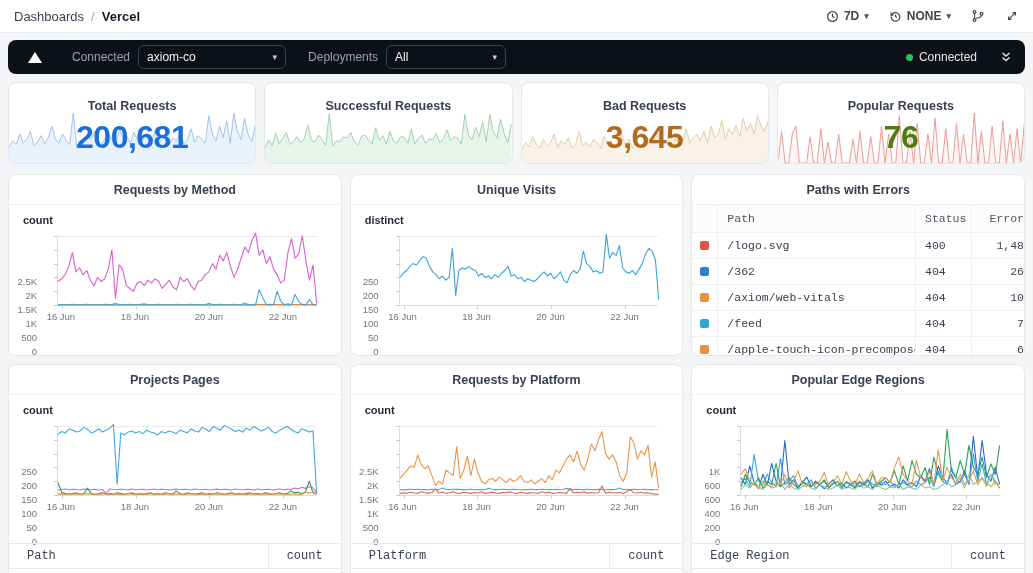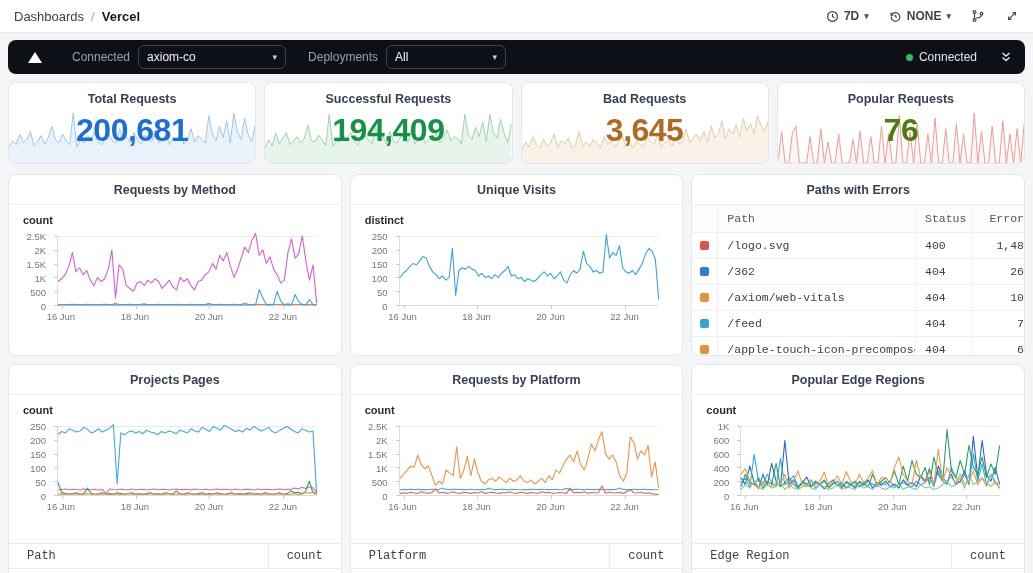--- a/index.html
+++ b/index.html
@@ -33,33 +33,33 @@
   .conn-dot { width:7px; height:7px; border-radius:50%; background:#2fbf62; }
   .dbl-chev { color:#e5e8ea; cursor:pointer; display:flex; }
 
   
   .stats-row  { margin:8px 8px 0; display:grid; grid-template-columns:repeat(4,1fr); gap:8px; height:82px; }
   .mid-row    { margin:10px 8px 0; display:grid; grid-template-columns:repeat(3,1fr); gap:8px; height:182px; }
   .bot-row    { margin:8px 8px 0; display:grid; grid-template-columns:repeat(3,1fr); gap:8px; height:230px; }
   .card { background:#ffffff; border:1px solid #e5e7ea; border-radius:8px; overflow:hidden; position:relative; }
 
   
-  .stat-title { text-align:center; font-size:12.5px; font-weight:700; color:#374151; margin-top:9px; position:relative; z-index:2; }
+  .stat-title { text-align:center; font-size:12.5px; font-weight:700; color:#374151; margin-top:16px; position:relative; z-index:2; }
   .stat-value { text-align:center; font-size:32px; font-weight:700; letter-spacing:-0.5px; position:relative; z-index:2; margin-top:6px; }
   .spark { position:absolute; left:0; right:0; bottom:0; height:58px; z-index:1; }
   .spark svg { width:100%; height:100%; display:block; overflow:visible; }
 
   
   .card-head { height:30px; display:flex; align-items:center; justify-content:center;
                border-bottom:1px solid #eef0f3; font-size:12.5px; font-weight:700; color:#374151; }
   .card-body { padding:7px 12px 0; }
   .metric { font-size:11px; font-weight:700; color:#1f2937; margin:2px 0 10px 2px; }
   .chart { position:relative; height:86px; }
   .ylab { position:absolute; left:0; top:0; bottom:16px; width:32px; font-size:9.5px; color:#6f7780; }
-  .ylab span { position:absolute; right:7px; transform:translateY(-50%); }
+  .ylab span { position:absolute; right:16px; transform:translateY(-50%);margin-top:45px; }
   .plot { position:absolute; left:36px; right:12px; top:0; bottom:16px;
           border-left:1px solid #d9dce1; border-bottom:1px solid #d9dce1; }
   .topgrid { position:absolute; left:0; right:0; top:0; height:1px; background:#e9ebef; }
   .plotsvg { position:absolute; left:0; top:0; width:100%; height:100%; overflow:visible; }
   .ytick { position:absolute; left:-4px; width:4px; height:1px; background:#c9cdd3; }
   .xtick { position:absolute; bottom:-4px; width:1px; height:4px; background:#c9cdd3; }
   .xlab { position:absolute; left:36px; right:12px; bottom:0; height:12px; font-size:9.5px; color:#6f7780; }
   .xlab span { position:absolute; bottom:0; transform:translateX(-50%); white-space:nowrap; }
 
   
@@ -164,21 +164,20 @@
     <div class="stat-value" style="color: rgb(28, 111, 216);">200,681</div>
     <div class="spark">
         <svg viewBox="0 0 100 100" preserveAspectRatio="none">
           <polygon points="0,100 0.00,72.73 1.45,61.82 2.90,68.18 4.35,50.00 5.80,65.45 7.25,59.09 8.70,45.45 10.14,70.00 11.59,63.64 13.04,52.73 14.49,67.27 15.94,56.36 17.39,36.36 18.84,59.09 20.29,65.45 21.74,50.00 23.19,61.82 24.64,68.18 26.09,13.64 27.54,72.73 28.99,60.00 30.43,65.45 31.88,52.73 33.33,59.09 34.78,45.45 36.23,63.64 37.68,68.18 39.13,56.36 40.58,50.00 42.03,61.82 43.48,65.45 44.93,40.91 46.38,59.09 47.83,54.55 49.28,65.45 50.72,47.27 52.17,60.00 53.62,67.27 55.07,52.73 56.52,57.27 57.97,63.64 59.42,43.64 60.87,65.45 62.32,59.09 63.77,50.00 65.22,68.18 66.67,56.36 68.12,61.82 69.57,47.27 71.01,67.27 72.46,60.00 73.91,40.91 75.36,63.64 76.81,52.73 78.26,59.09 79.71,65.45 81.16,18.18 82.61,50.00 84.06,61.82 85.51,36.36 86.96,56.36 88.41,27.27 89.86,65.45 91.30,13.64 92.75,45.45 94.20,59.09 95.65,22.73 97.10,50.00 98.55,63.64 100.00,34.55 100,100" fill="rgba(147,187,233,0.20)" stroke="none"></polygon>
           <polyline points="0.00,72.73 1.45,61.82 2.90,68.18 4.35,50.00 5.80,65.45 7.25,59.09 8.70,45.45 10.14,70.00 11.59,63.64 13.04,52.73 14.49,67.27 15.94,56.36 17.39,36.36 18.84,59.09 20.29,65.45 21.74,50.00 23.19,61.82 24.64,68.18 26.09,13.64 27.54,72.73 28.99,60.00 30.43,65.45 31.88,52.73 33.33,59.09 34.78,45.45 36.23,63.64 37.68,68.18 39.13,56.36 40.58,50.00 42.03,61.82 43.48,65.45 44.93,40.91 46.38,59.09 47.83,54.55 49.28,65.45 50.72,47.27 52.17,60.00 53.62,67.27 55.07,52.73 56.52,57.27 57.97,63.64 59.42,43.64 60.87,65.45 62.32,59.09 63.77,50.00 65.22,68.18 66.67,56.36 68.12,61.82 69.57,47.27 71.01,67.27 72.46,60.00 73.91,40.91 75.36,63.64 76.81,52.73 78.26,59.09 79.71,65.45 81.16,18.18 82.61,50.00 84.06,61.82 85.51,36.36 86.96,56.36 88.41,27.27 89.86,65.45 91.30,13.64 92.75,45.45 94.20,59.09 95.65,22.73 97.10,50.00 98.55,63.64 100.00,34.55" fill="none" stroke="#9fc5ed" stroke-width="1" vector-effect="non-scaling-stroke" stroke-linejoin="round"></polyline>
         </svg>
       </div>
   </div>
   <div class="card">
     <div class="stat-title">Successful Requests</div>
-    <div class="stat-value" style="color: rgb(22, 146, 69);">194,409</div>
     <div class="spark">
         <svg viewBox="0 0 100 100" preserveAspectRatio="none">
           <polygon points="0,100 0.00,74.55 1.45,60.00 2.90,70.00 4.35,48.18 5.80,67.27 7.25,57.27 8.70,47.27 10.14,68.18 11.59,61.82 13.04,54.55 14.49,65.45 15.94,58.18 17.39,34.55 18.84,60.91 20.29,63.64 21.74,51.82 23.19,60.00 24.64,70.00 26.09,15.45 27.54,70.91 28.99,61.82 30.43,63.64 31.88,54.55 33.33,57.27 34.78,47.27 36.23,61.82 37.68,70.00 39.13,54.55 40.58,51.82 42.03,60.00 43.48,67.27 44.93,39.09 46.38,60.91 47.83,52.73 49.28,67.27 50.72,45.45 52.17,61.82 53.62,65.45 55.07,54.55 56.52,55.45 57.97,65.45 59.42,41.82 60.87,67.27 62.32,57.27 63.77,51.82 65.22,66.36 66.67,58.18 68.12,60.00 69.57,49.09 71.01,65.45 72.46,58.18 73.91,42.73 75.36,61.82 76.81,54.55 78.26,57.27 79.71,67.27 81.16,16.36 82.61,51.82 84.06,60.00 85.51,38.18 86.96,54.55 88.41,29.09 89.86,63.64 91.30,15.45 92.75,47.27 94.20,57.27 95.65,24.55 97.10,48.18 98.55,65.45 100.00,32.73 100,100" fill="rgba(134,199,160,0.20)" stroke="none"></polygon>
           <polyline points="0.00,74.55 1.45,60.00 2.90,70.00 4.35,48.18 5.80,67.27 7.25,57.27 8.70,47.27 10.14,68.18 11.59,61.82 13.04,54.55 14.49,65.45 15.94,58.18 17.39,34.55 18.84,60.91 20.29,63.64 21.74,51.82 23.19,60.00 24.64,70.00 26.09,15.45 27.54,70.91 28.99,61.82 30.43,63.64 31.88,54.55 33.33,57.27 34.78,47.27 36.23,61.82 37.68,70.00 39.13,54.55 40.58,51.82 42.03,60.00 43.48,67.27 44.93,39.09 46.38,60.91 47.83,52.73 49.28,67.27 50.72,45.45 52.17,61.82 53.62,65.45 55.07,54.55 56.52,55.45 57.97,65.45 59.42,41.82 60.87,67.27 62.32,57.27 63.77,51.82 65.22,66.36 66.67,58.18 68.12,60.00 69.57,49.09 71.01,65.45 72.46,58.18 73.91,42.73 75.36,61.82 76.81,54.55 78.26,57.27 79.71,67.27 81.16,16.36 82.61,51.82 84.06,60.00 85.51,38.18 86.96,54.55 88.41,29.09 89.86,63.64 91.30,15.45 92.75,47.27 94.20,57.27 95.65,24.55 97.10,48.18 98.55,65.45 100.00,32.73" fill="none" stroke="#9fd2af" stroke-width="1" vector-effect="non-scaling-stroke" stroke-linejoin="round"></polyline>
         </svg>
       </div>
   </div>
   <div class="card">
     <div class="stat-title">Bad Requests</div>
     <div class="stat-value" style="color: rgb(178, 106, 30);">3,645</div>

